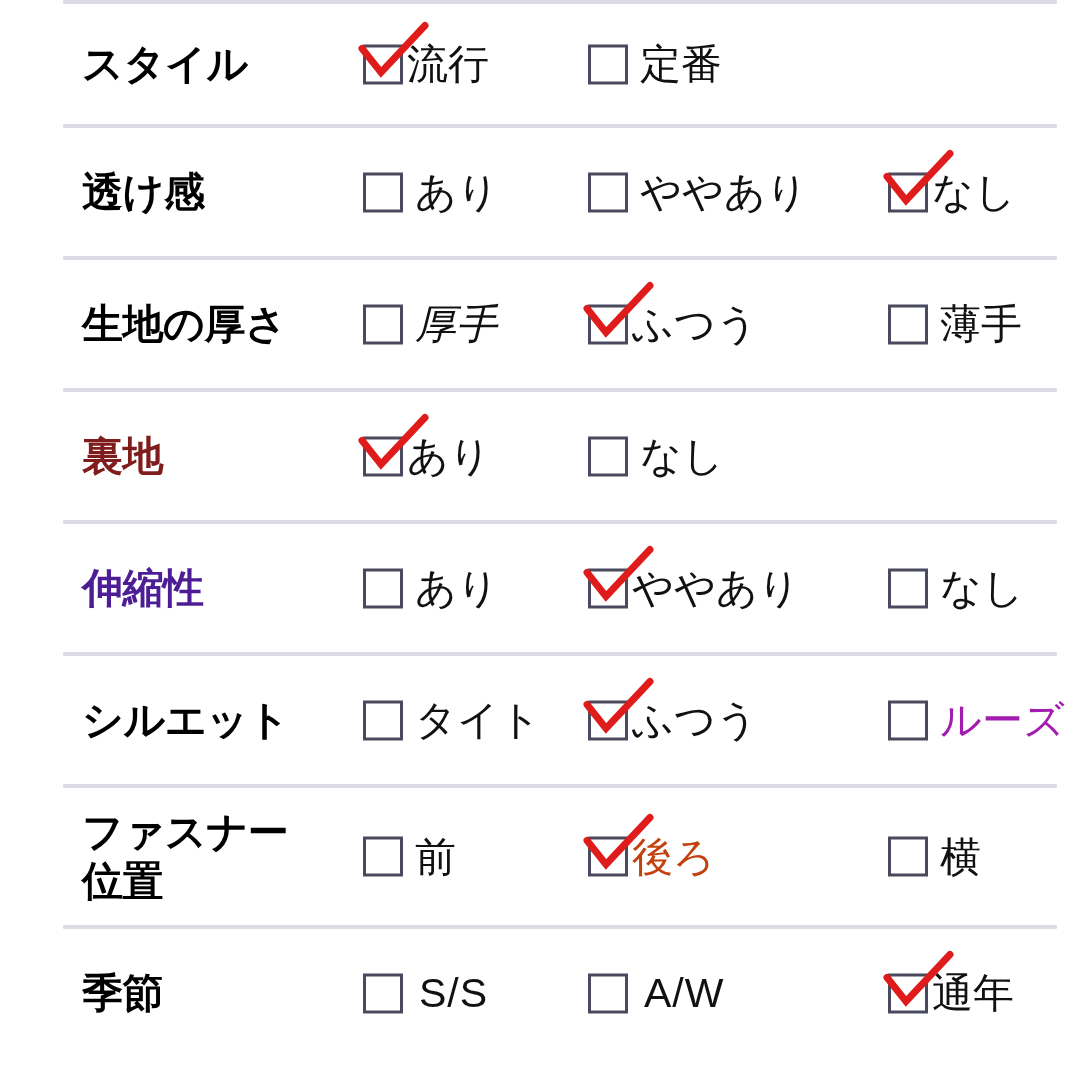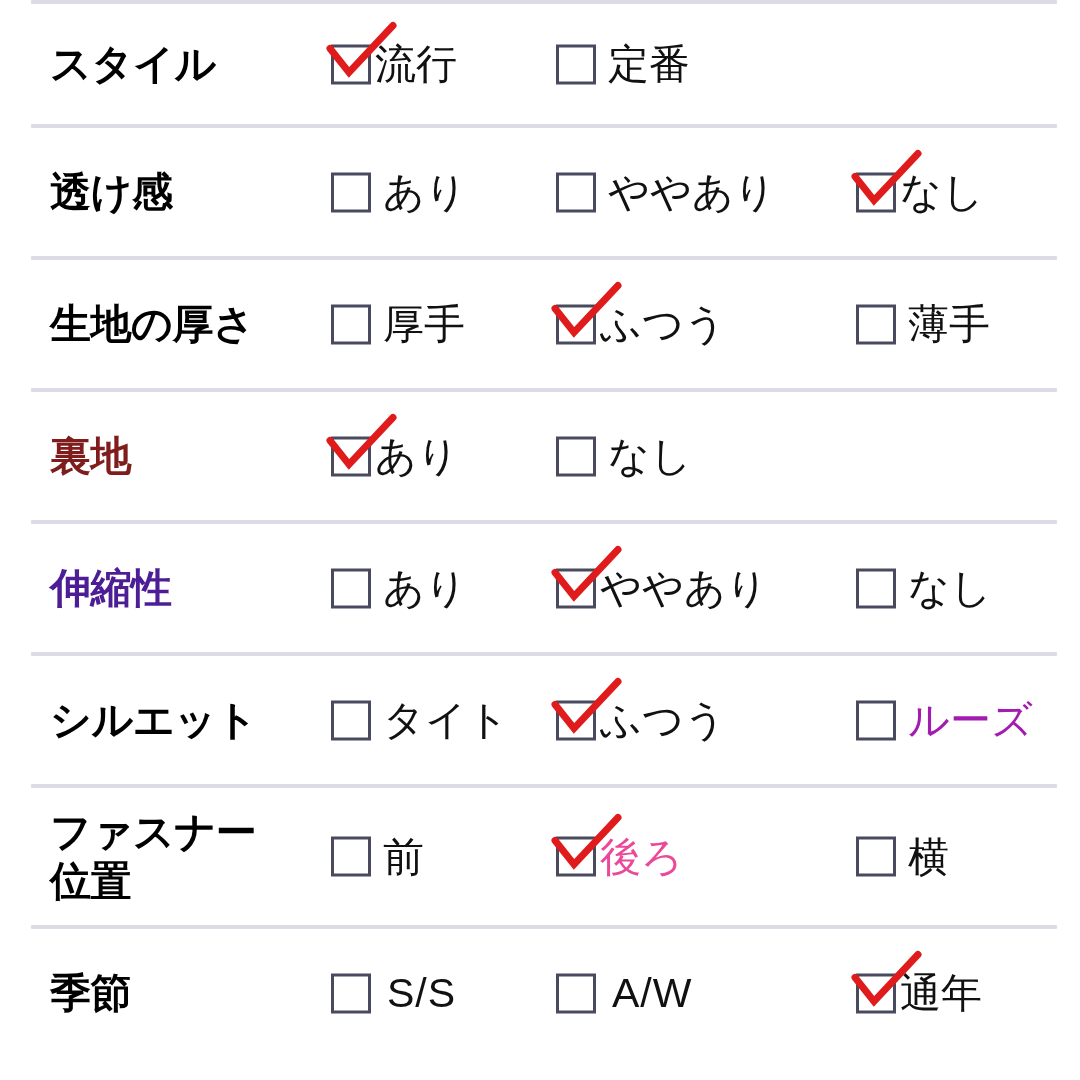--- a/index.html
+++ b/index.html
@@ -115,21 +115,21 @@
   }
   .option.checked .option-label {
     margin-left: 4px;
   }
 
   .tail-space { height: 94px; }
 </style>
 </head>
 <body>
 
-<div id="spec-sheet" style="background: rgb(255, 255, 255);">
+<div id="spec-sheet" style="background: rgb(255, 255, 255); padding-left: 32px;">
     <div class="divider" style="background: rgb(220, 220, 230);"></div>
     <div class="spec-row h-first">
       <div class="row-label" style="color: rgb(0, 0, 0);">スタイル</div>
       <div class="options">
         <div class="option col-0 checked">
           <span class="checkbox-wrap">
             <span class="checkbox-box" style="border-color: rgb(74, 74, 94);"></span>
             <svg class="check-mark" viewBox="0 0 74 62">
               <path d="M5 26 L24 50 L68 3" fill="none" stroke="#e01b1b" stroke-width="7" stroke-linecap="round" stroke-linejoin="miter"></path>
             </svg>
@@ -172,21 +172,21 @@
       </div>
     </div>
     <div class="divider" style="background: rgb(220, 220, 230);"></div>
     <div class="spec-row h-std">
       <div class="row-label" style="color: rgb(0, 0, 0);">生地の厚さ</div>
       <div class="options">
         <div class="option col-0">
           <span class="checkbox-wrap">
             <span class="checkbox-box" style="border-color: rgb(74, 74, 94);"></span>
           </span>
-          <span class="option-label" style="color: rgb(17, 17, 17);">厚手</span>
+          <span class="option-label" style="color: rgb(17, 17, 17); font-style: italic;">厚手</span>
         </div>
         <div class="option col-1 checked">
           <span class="checkbox-wrap">
             <span class="checkbox-box" style="border-color: rgb(74, 74, 94);"></span>
             <svg class="check-mark" viewBox="0 0 74 62">
               <path d="M5 26 L24 50 L68 3" fill="none" stroke="#e01b1b" stroke-width="7" stroke-linecap="round" stroke-linejoin="miter"></path>
             </svg>
           </span>
           <span class="option-label" style="color: rgb(17, 17, 17);">ふつう</span>
         </div>
@@ -284,21 +284,21 @@
           </span>
           <span class="option-label" style="color: rgb(17, 17, 17);">前</span>
         </div>
         <div class="option col-1 checked">
           <span class="checkbox-wrap">
             <span class="checkbox-box" style="border-color: rgb(74, 74, 94);"></span>
             <svg class="check-mark" viewBox="0 0 74 62">
               <path d="M5 26 L24 50 L68 3" fill="none" stroke="#e01b1b" stroke-width="7" stroke-linecap="round" stroke-linejoin="miter"></path>
             </svg>
           </span>
-          <span class="option-label" style="color: #ec4899;">後ろ</span>
+          <span class="option-label" style="color: #c2410c;">後ろ</span>
         </div>
         <div class="option col-2">
           <span class="checkbox-wrap">
             <span class="checkbox-box" style="border-color: rgb(74, 74, 94);"></span>
           </span>
           <span class="option-label" style="color: rgb(17, 17, 17);">横</span>
         </div>
       </div>
     </div>
     <div class="divider" style="background: rgb(220, 220, 230);"></div>

